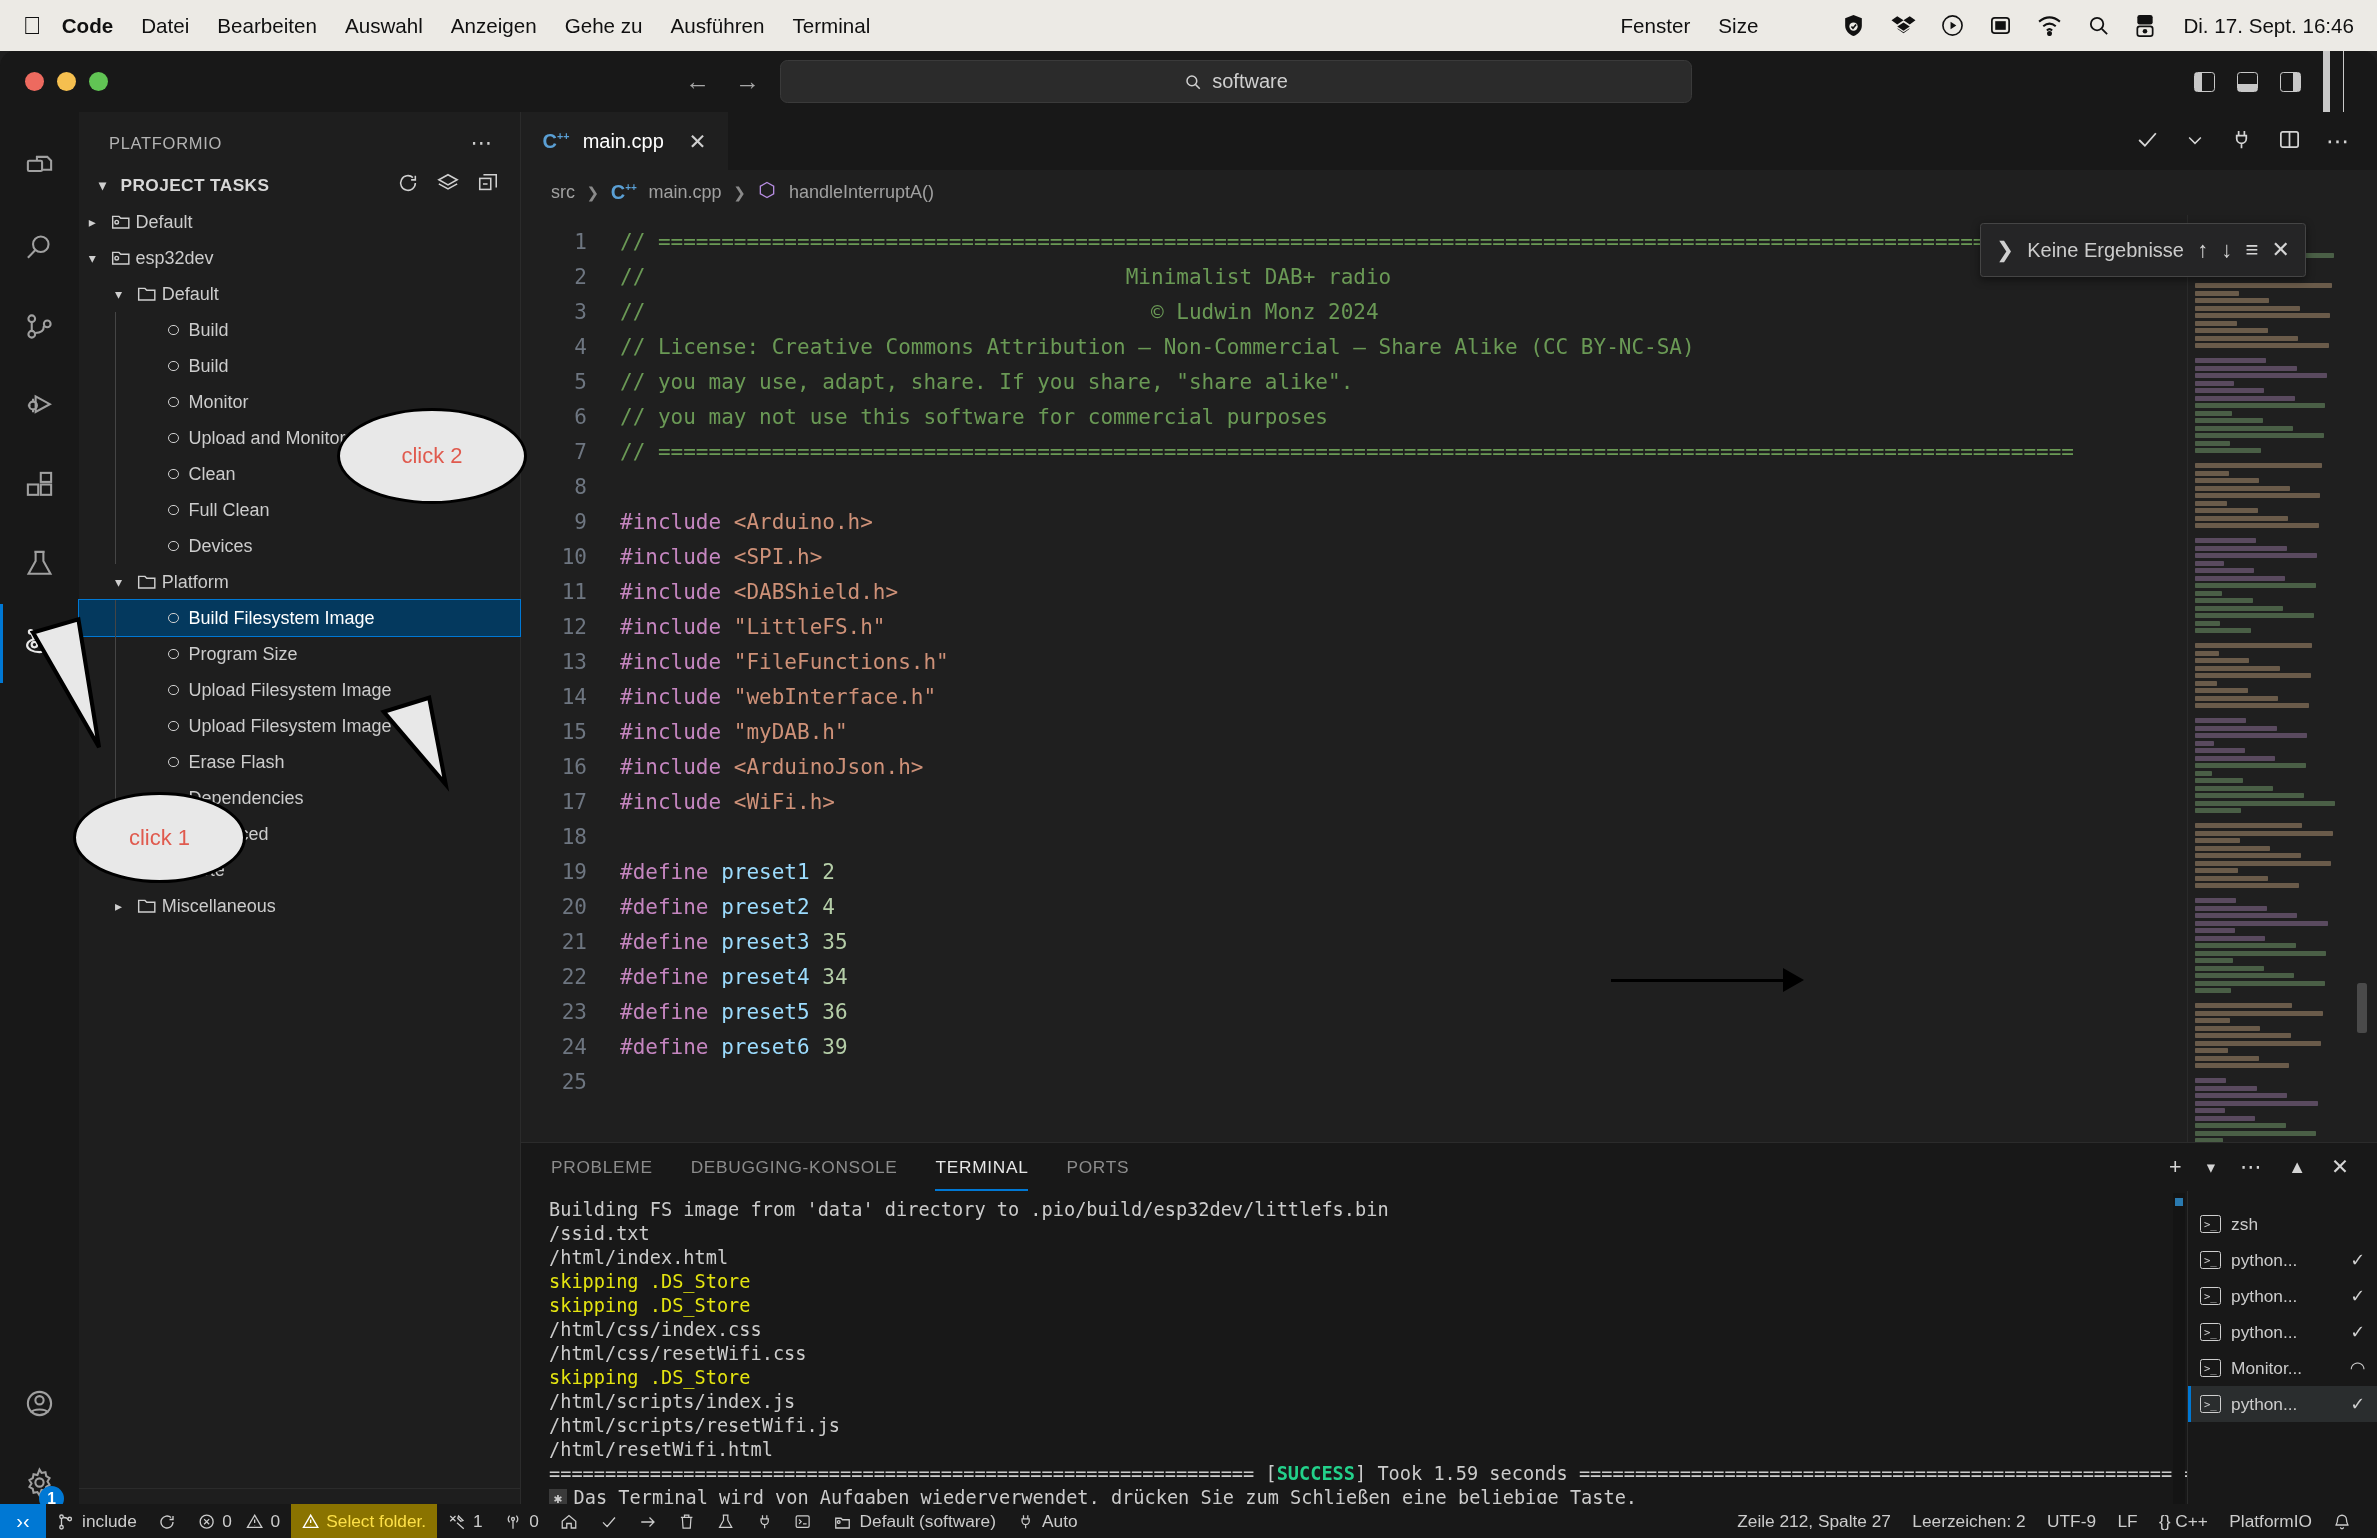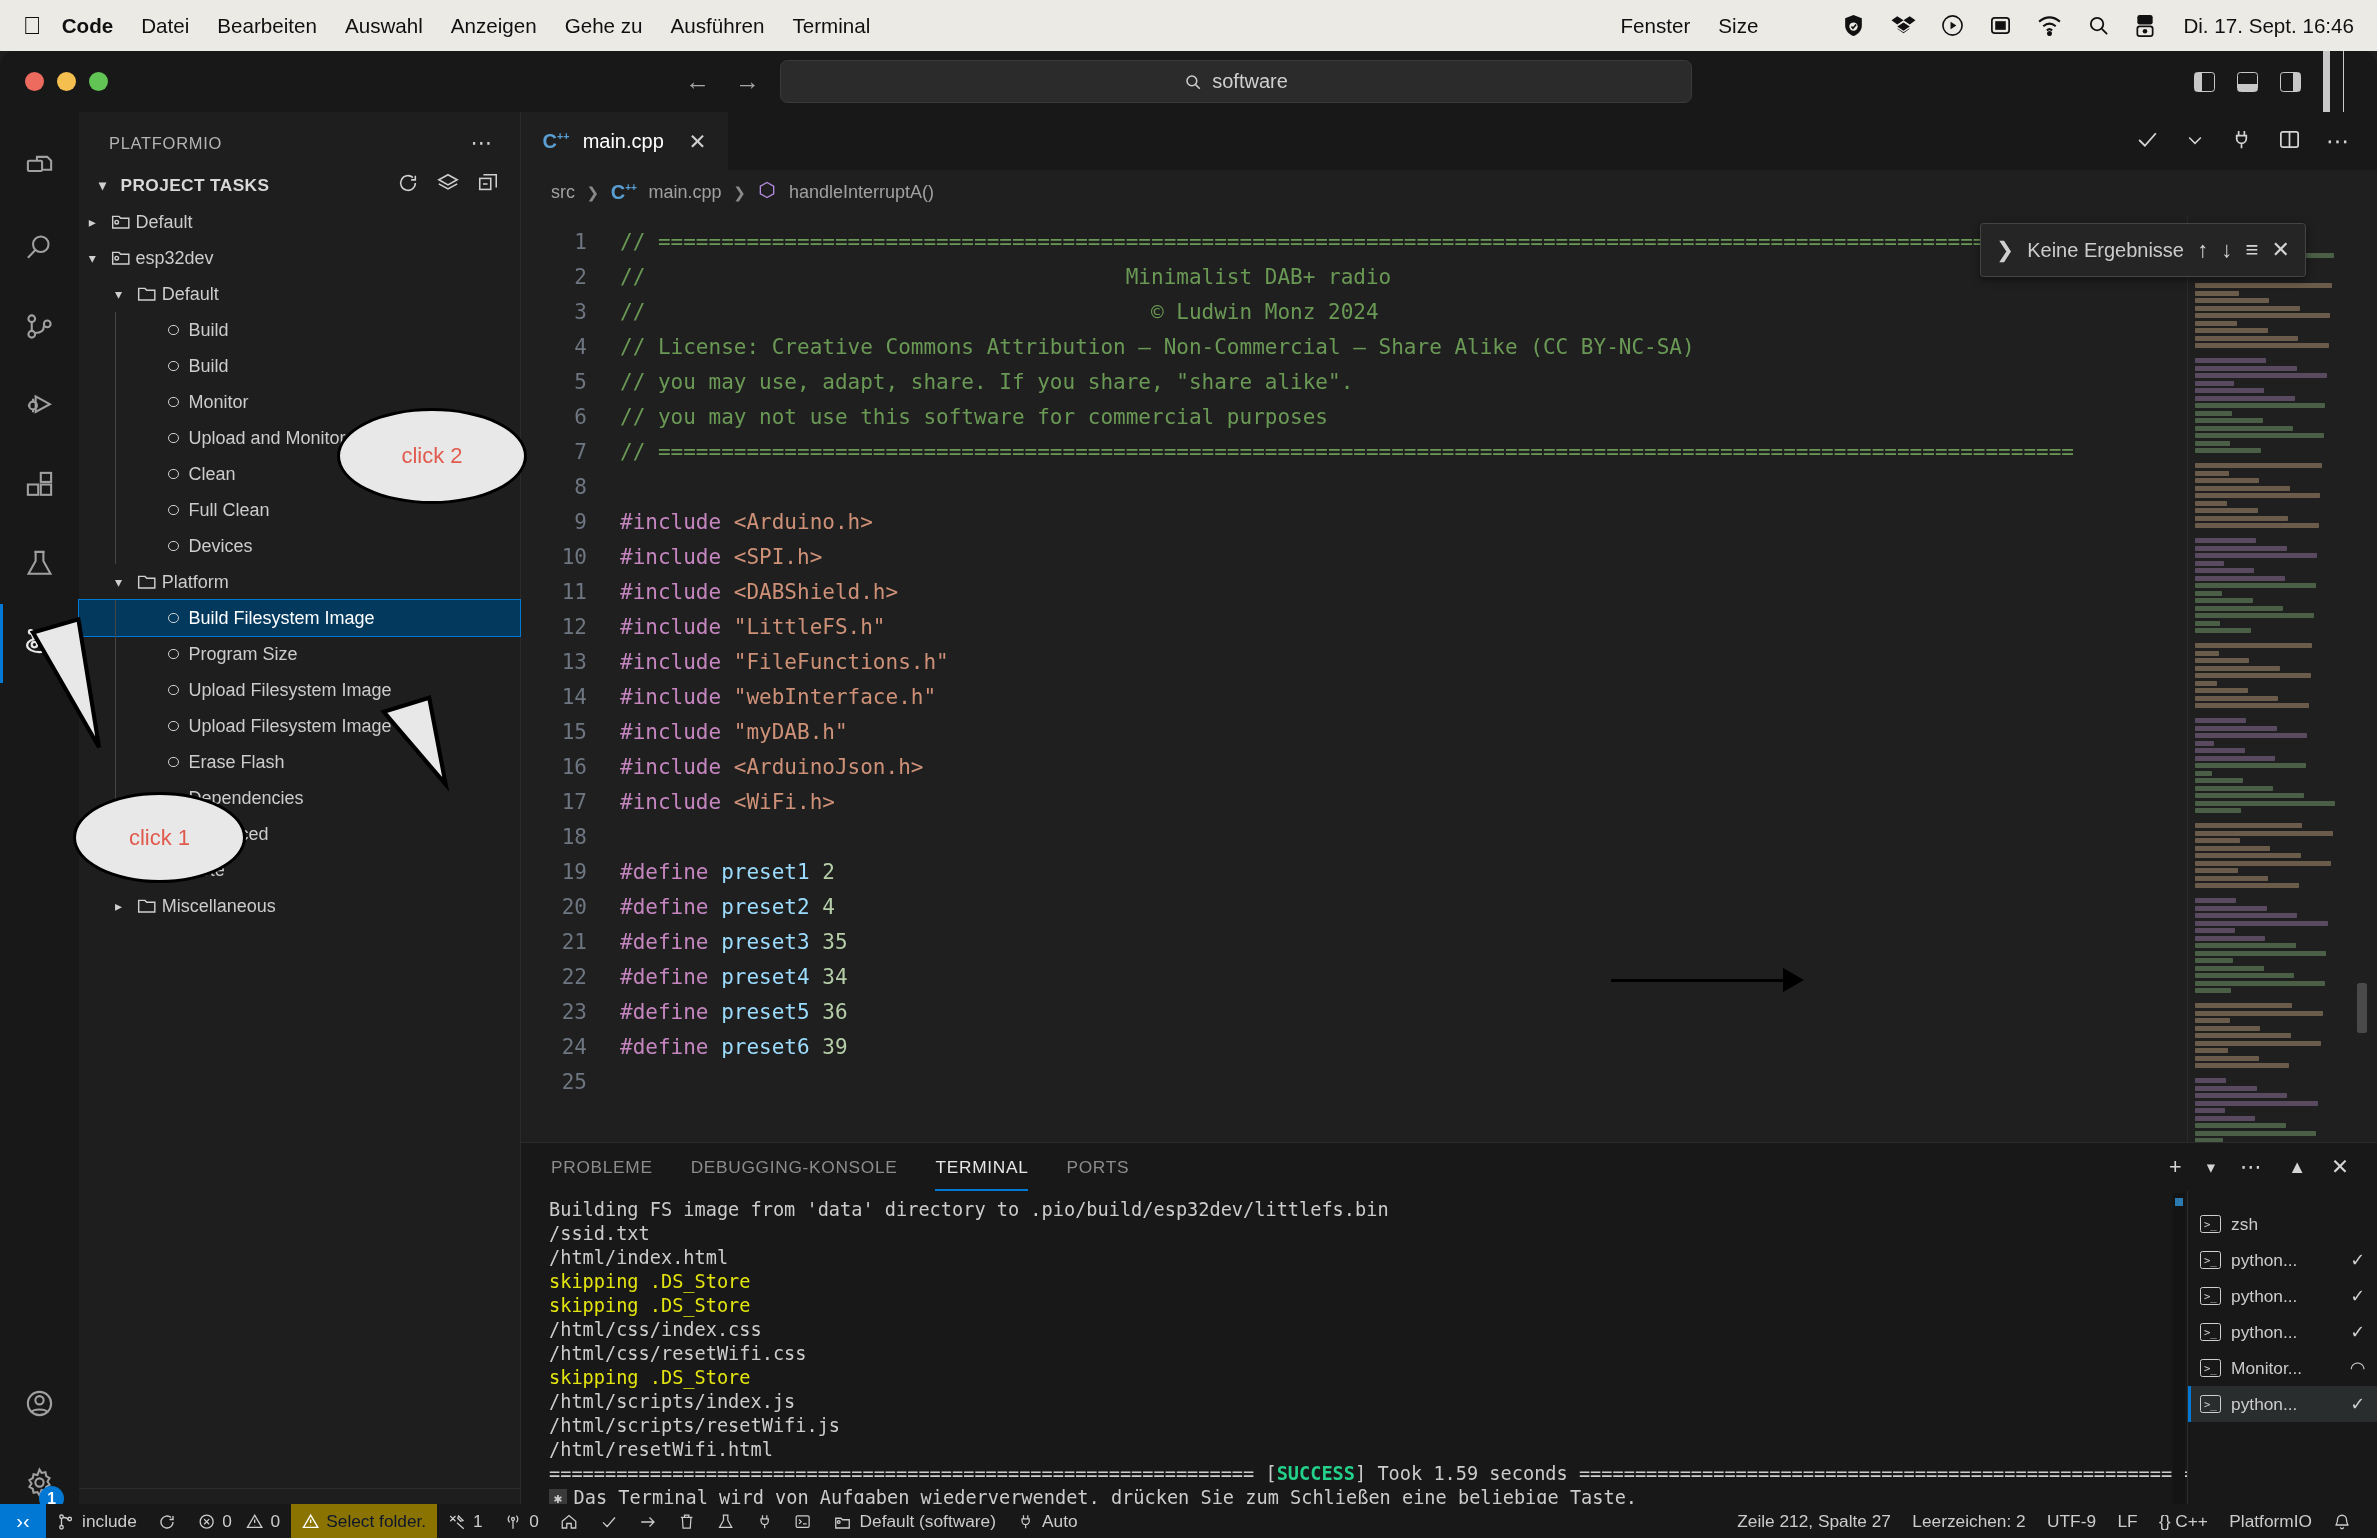--- a/index.html
+++ b/index.html
@@ -166,21 +166,21 @@
   .termscroll{position:absolute;right:192px;top:50px;bottom:0;width:11.6px;background:#141414;}
   .termscroll .mk{position:absolute;left:1.7px;top:5px;width:8.3px;height:8.3px;background:#2a7ab0;}
 
   
   .statusbar { position:absolute; left:0; bottom:0; width:2377px; height:35px;
     background:#181818; display:flex; align-items:center; color:#cccccc; font-size:17.3px;}
   .rm { width:46px; height:35px; background:#0078d4; display:flex; align-items:center;
     justify-content:center; color:#fff; font-size:20px; }
   .sbi { display:flex; align-items:center; gap:7.4px; padding:0 10.7px; height:35px;
     white-space:nowrap; }
-  .sbi.warn { background:#8a7300; color:#0f172a; }
+  .sbi.warn { background:#8a7300; color:#fde047; }
   .sbright { margin-left:auto; display:flex; align-items:center; padding-right:15px; }
 
   
   .callout { position:absolute; z-index:60; }
   .bubble { background:#e8e8e8; border:3.3px solid #000; border-radius:50%;
     display:flex; align-items:center; justify-content:center;
     color:#e05a4e; font-size:22px; }
 </style>
 </head>
 <body>

